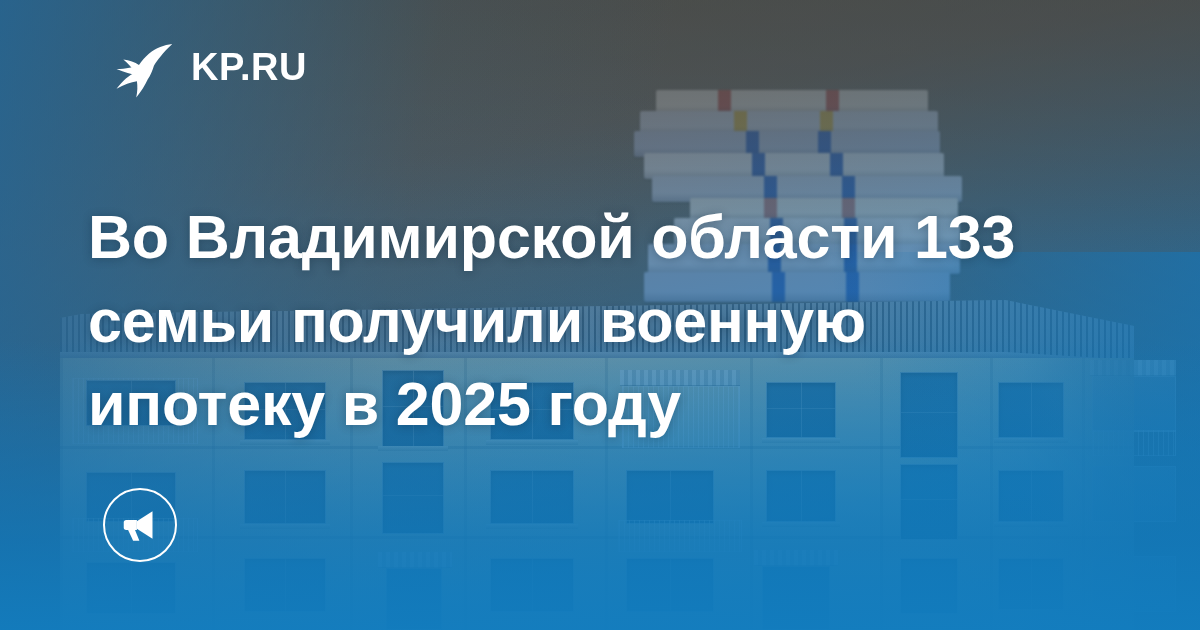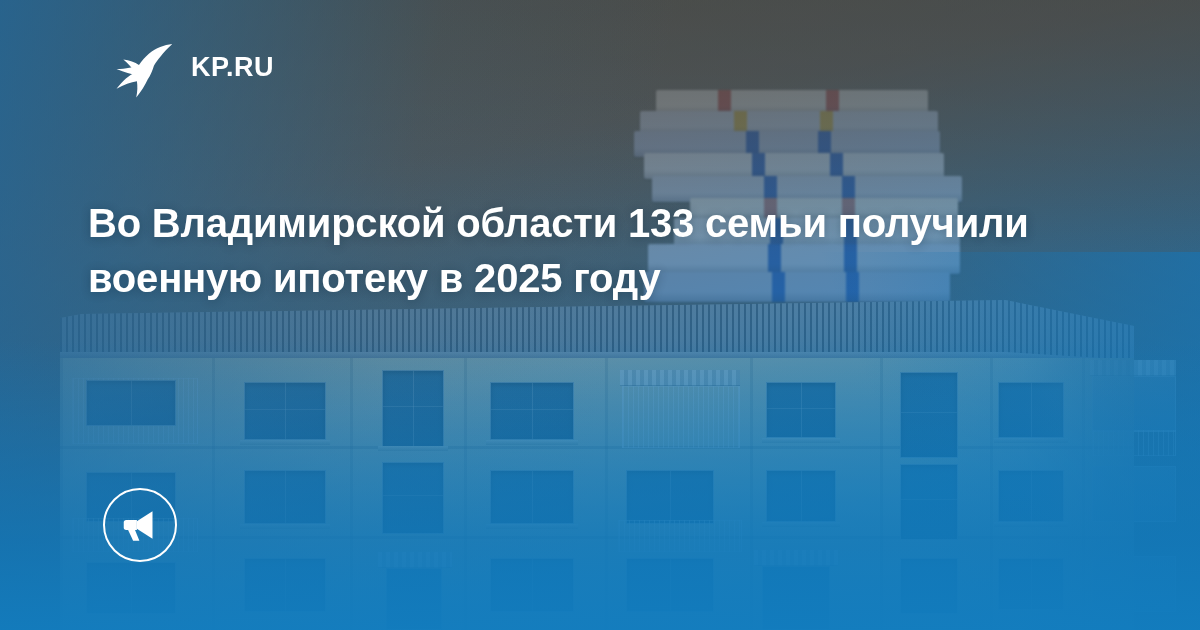--- a/index.html
+++ b/index.html
@@ -201,35 +201,35 @@
     position: absolute;
     left: 107px;
     top: 33px;
     display: flex;
     align-items: center;
     gap: 16px;
   }
   .brand-mark { width: 68px; height: 68px; display: block; }
   .brand-name {
     color: #ffffff;
-    font-size: 27px;
+    font-size: 38px;
     font-weight: bold;
     letter-spacing: 0.5px;
     line-height: 1;
     white-space: nowrap;
   }
 
   .headline {
     position: absolute;
     left: 88px;
     top: 196px;
     width: 1000px;
     margin: 0;
     color: #ffffff;
-    font-size: 40px;
+    font-size: 61px;
     font-weight: bold;
     line-height: 1.37;
     letter-spacing: -0.2px;
     text-shadow: 0 1px 10px rgba(10,30,45,.30);
   }
 
   .badge {
     position: absolute;
     left: 103px;
     top: 488px;

